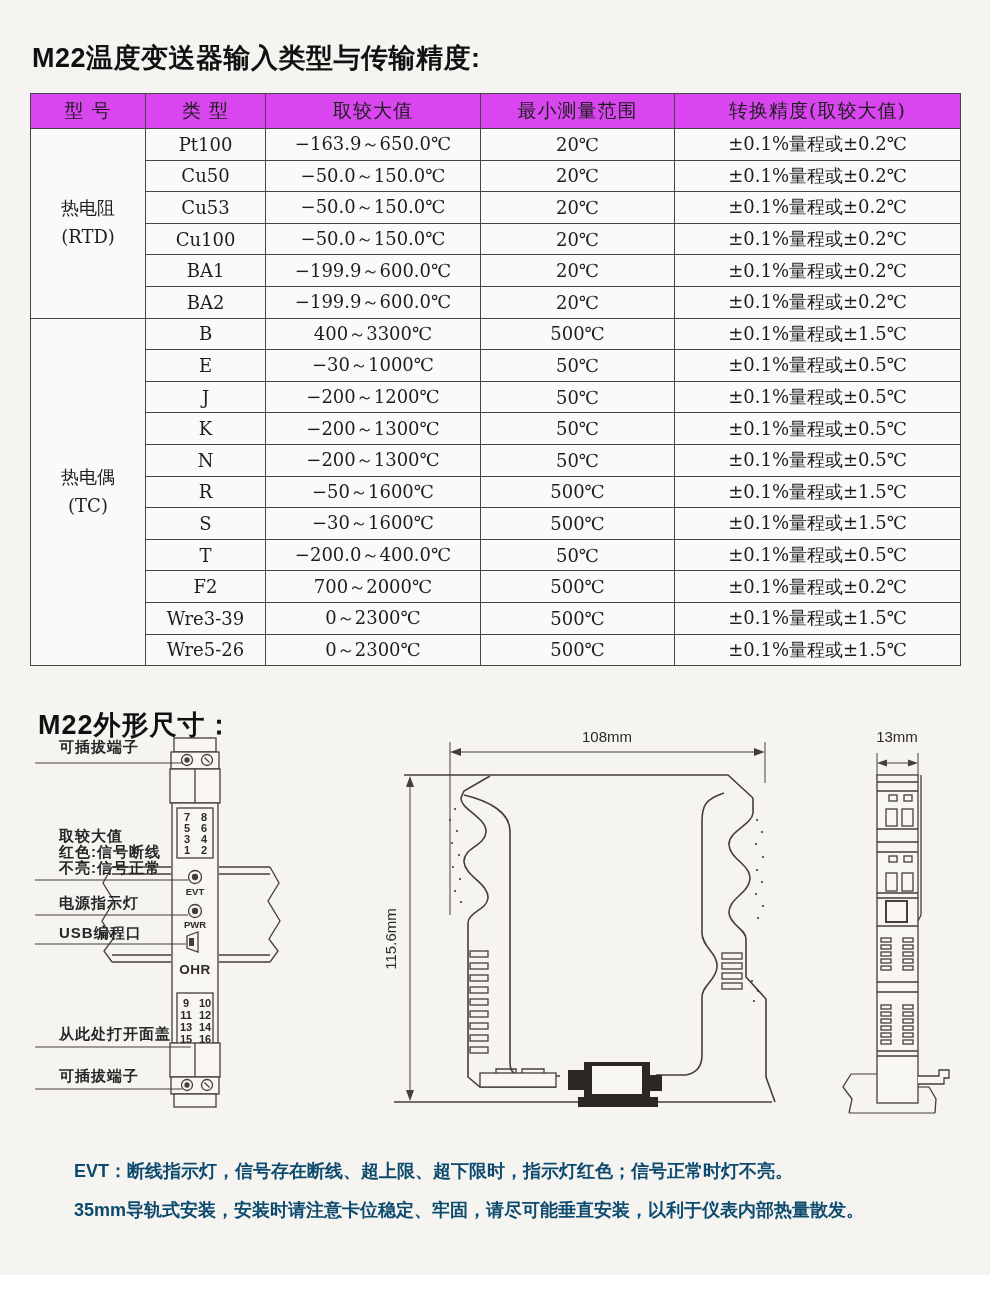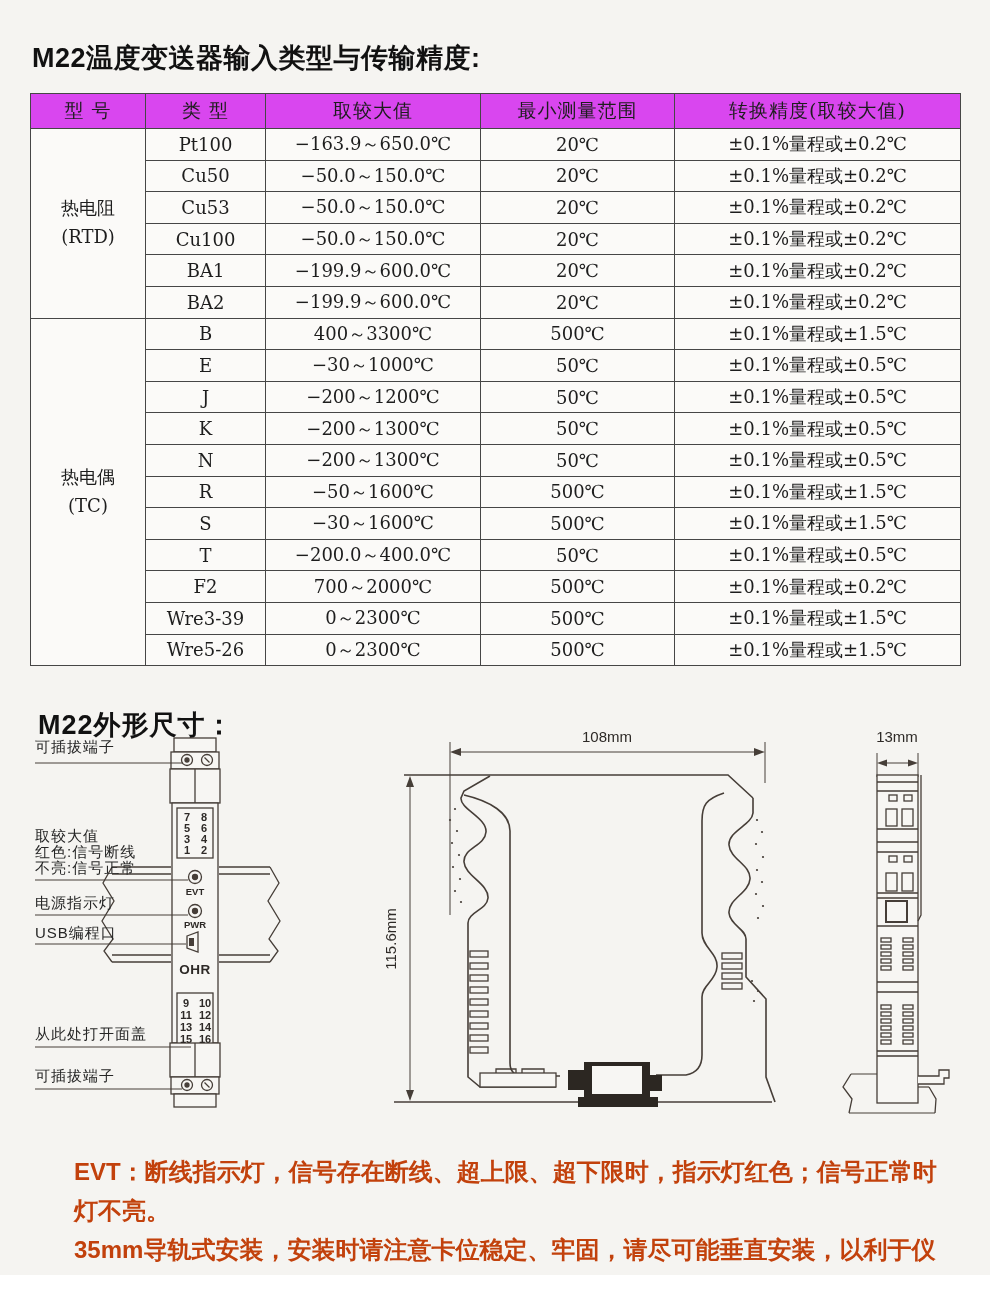--- a/index.html
+++ b/index.html
@@ -16,25 +16,25 @@
     font-family:"DejaVu Serif","Liberation Serif",serif;
     background:#fbfaf8;
   }
   table.spec th,table.spec td{border:1px solid #464646;text-align:center;padding:0;overflow:hidden;}
   table.spec th{height:34px;font-size:19px;font-weight:normal;background:#d946ef;letter-spacing:1px;}
   table.spec td{height:30.6px;font-size:18px;}
   td.model-cell{white-space:pre-line;line-height:1.6;}
   .drawing{position:absolute;left:0;top:725px;width:990px;height:425px;}
   .drawing svg{position:absolute;left:0;top:0;}
   .callout{
-    position:absolute;font-size:15px;font-weight:normal;line-height:16px;
-    white-space:pre-line;color:#262626;letter-spacing:1px;
+    position:absolute;font-size:15px;font-weight:bold;line-height:16px;
+    white-space:pre-line;color:#262626;letter-spacing:1px;margin-left:24px;
   }
   .notes{position:absolute;left:74px;top:1152px;width:884px;}
-  .note{font-size:24px;font-weight:bold;line-height:39px;color:#c2410c;}
+  .note{font-size:18px;font-weight:bold;line-height:39px;color:#0c4a6e;}
 </style>
 </head>
 <body>
 
 <div class="page">
 
   <div class="title1">M22温度变送器输入类型与传输精度:</div>
 
   <table class="spec">
     <colgroup>

